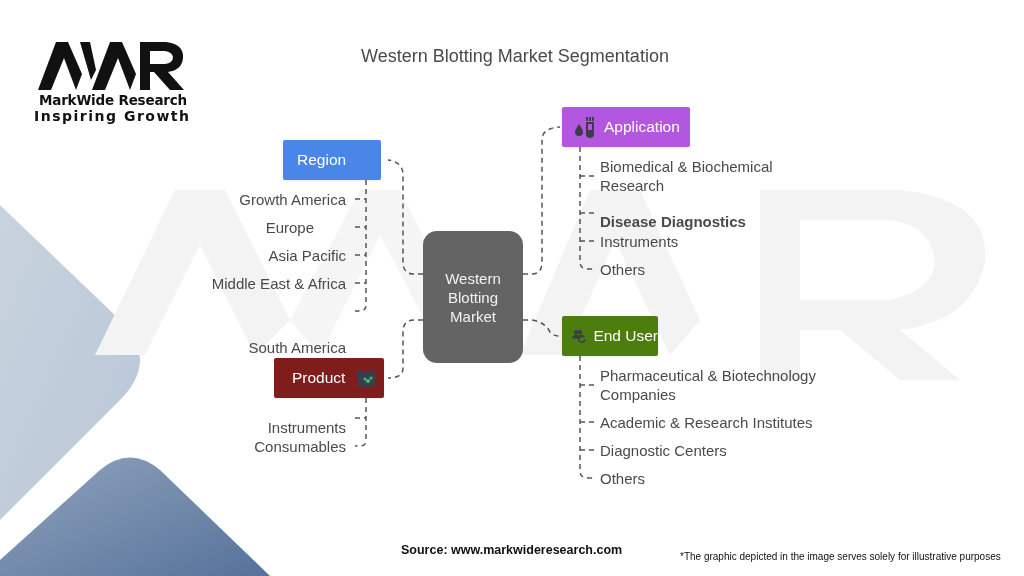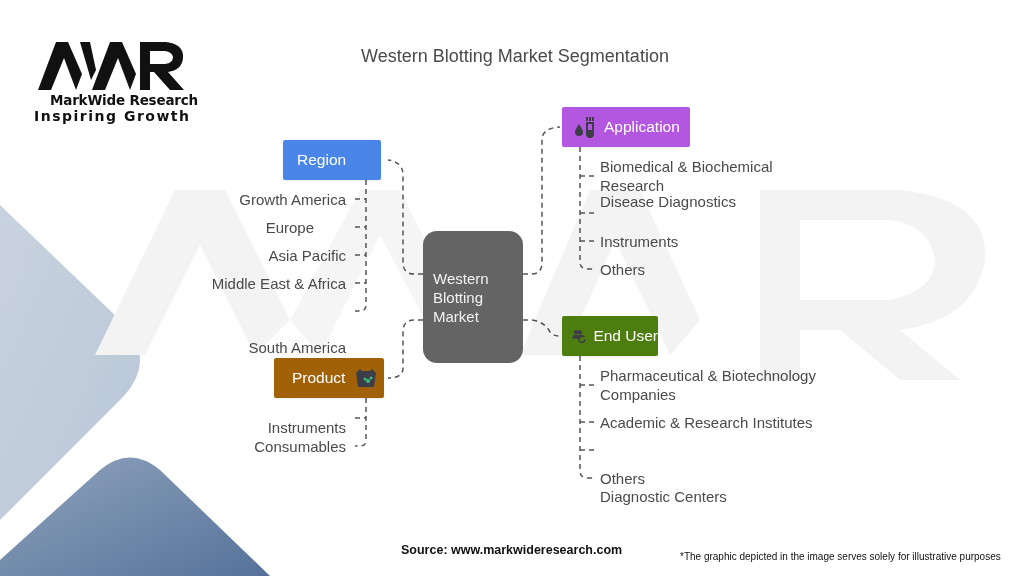--- a/index.html
+++ b/index.html
@@ -11,46 +11,46 @@
   }
   
   .wm { position: absolute; left: 0; top: 0; width: 1024px; height: 576px; pointer-events: none; }
   
   .deco { position: absolute; left: 0; top: 0; width: 1024px; height: 576px; pointer-events: none; }
 
   
   .logo { position: absolute; left: 34px; top: 40px; width: 160px; height: 80px; }
   .logo-mark { position: absolute; left: 2px; top: 0; width: 150px; height: 52px; }
   .logo-name { position: absolute; left: 0; top: 52px; width: 158px; text-align: center;
-    font-family: "DejaVu Sans", sans-serif; font-weight: bold; font-size: 13.5px; color: #111; letter-spacing: -0.2px; white-space: nowrap; margin-left: 11px; }
+    font-family: "DejaVu Sans", sans-serif; font-weight: bold; font-size: 13.5px; color: #111; letter-spacing: -0.2px; white-space: nowrap; }
   .logo-tag { position: absolute; left: 0; top: 68px; width: 158px; text-align: left;
     font-family: "DejaVu Sans", sans-serif; font-weight: bold; font-size: 14px; color: #111; letter-spacing: 1.5px; white-space: nowrap; }
 
   .title { position: absolute; left: 300px; top: 46px; width: 430px; text-align: center;
     font-size: 18px; color: #4a4a4a; }
 
   
   .lines { position: absolute; left: 0; top: 0; width: 1024px; height: 576px; pointer-events: none; }
 
   
   .center { position: absolute; left: 423px; top: 231px; width: 100px; height: 132px;
     background: #646464; border-radius: 14px; color: #f2f2f2;
-    display: flex; align-items: center; justify-content: center; 
+    display: flex; align-items: center; justify-content: center; text-align: center;
     font-size: 15px; line-height: 19px; }
   .center span { display: block; width: 80px; }
 
   
   .pill { position: absolute; height: 40px; border-radius: 2px; color: #fff;
     display: flex; align-items: center; font-size: 15.5px; box-sizing: border-box;
     box-shadow: 0 1px 2px rgba(0,0,0,0.08); }
   .pill .lbl { white-space: nowrap; }
   .pill .ico { width: 26px; height: 26px; display: inline-block; }
   .pill-region { left: 283px; top: 140px; width: 98px; background: #4a86e8; padding-left: 14px; gap: 32px; }
   .pill-region .ico { margin-left: 8px; }
-  .pill-product { left: 274px; top: 358px; width: 110px; background: #a16207; padding-left: 18px; }
+  .pill-product { left: 274px; top: 358px; width: 110px; background: #7f1d1d; padding-left: 18px; }
   .pill-product .ico { margin-left: 8px; }
   .pill-app { left: 562px; top: 107px; width: 128px; background: #b457e0; padding-left: 10px; }
   .pill-app .ico { margin-right: 6px; }
   .pill-end { left: 562px; top: 316px; width: 96px; background: #4d7c0f; padding-left: 9px; }
   .pill-end .ico { margin-right: 6px; }
 
   
   .item { position: absolute; font-size: 15px; color: #4a4a4a; white-space: nowrap; line-height: 19px; }
   .item.r { text-align: right; }
   .item.wrap { white-space: normal; }
@@ -171,34 +171,34 @@
     <path d="M7 10 Q3 16 3 18 A4 4 0 0 0 11 18 Q11 16 7 10 Z" fill="#3d3d4a"></path>
     <rect x="14" y="3" width="2" height="4" fill="#3d3d4a"></rect>
     <rect x="17" y="3" width="2" height="4" fill="#3d3d4a"></rect>
     <rect x="20" y="3" width="2" height="4" fill="#3d3d4a"></rect>
     <path d="M14 8 L22 8 L22 20 A4 4 0 0 1 14 20 Z" fill="#3d3d4a"></path>
     <rect x="16" y="10" width="4" height="6" fill="#b457e0"></rect>
   </svg>
   <span class="lbl">Application</span>
 </div>
 <div class="item wrap" style="left:600px; top:157px; width:210px;">Biomedical &amp; Biochemical Research</div>
-<div class="item" style="left:600px; top:192px;">Disease Diagnostics</div>
+<div class="item" style="left:600px; top:212px;font-weight:bold;">Disease Diagnostics</div>
 <div class="item" style="left:600px; top:232px;">Instruments</div>
 <div class="item" style="left:600px; top:260px;">Others</div>
 
 <div class="pill pill-end">
   <svg class="ico" viewBox="0 0 26 26">
     <circle cx="8" cy="7" r="3.5" fill="#3d3d4a"></circle>
     <circle cx="14" cy="7" r="3.5" fill="#3d3d4a"></circle>
     <path d="M2 17 Q2 11 8 11 Q14 11 14 17 Z" fill="#3d3d4a"></path>
     <path d="M10 17 Q10 11 16 11 Q19 11 20 13 L14 17 Z" fill="#3d3d4a"></path>
     <path d="M22 18 A5 5 0 1 1 20 14" fill="none" stroke="#3d3d4a" stroke-width="2.2"></path>
     <path d="M18 12 L22 13 L20 16 Z" fill="#3d3d4a"></path>
   </svg>
   <span class="lbl">End User</span>
 </div>
 <div class="item wrap" style="left:600px; top:366px; width:240px;">Pharmaceutical &amp; Biotechnology Companies</div>
 <div class="item" style="left:600px; top:413px;">Academic &amp; Research Institutes</div>
-<div class="item" style="left:600px; top:441px;margin-top:46px;">Diagnostic Centers</div>
+<div class="item" style="left:600px; top:441px;">Diagnostic Centers</div>
 <div class="item" style="left:600px; top:469px;">Others</div>
 
 <div class="source">Source: www.markwideresearch.com</div>
 <div class="disclaimer">*The graphic depicted in the image serves solely for illustrative purposes</div>
 
 </body></html>

